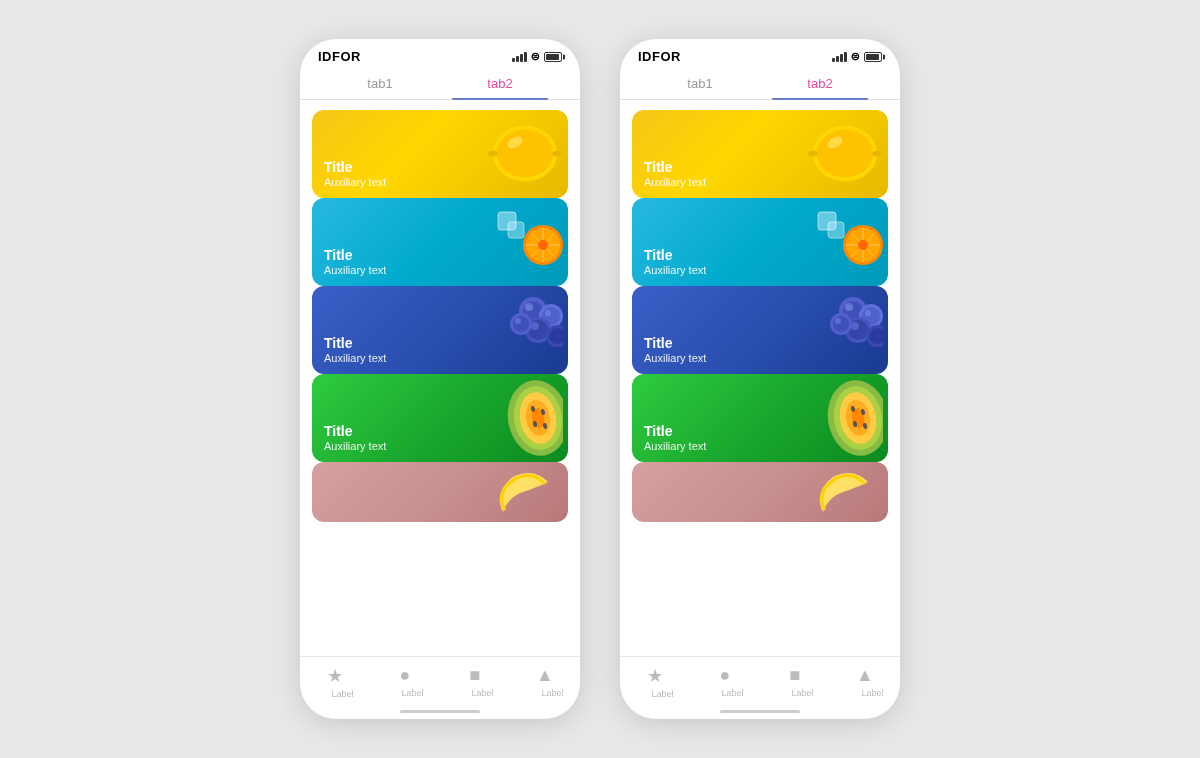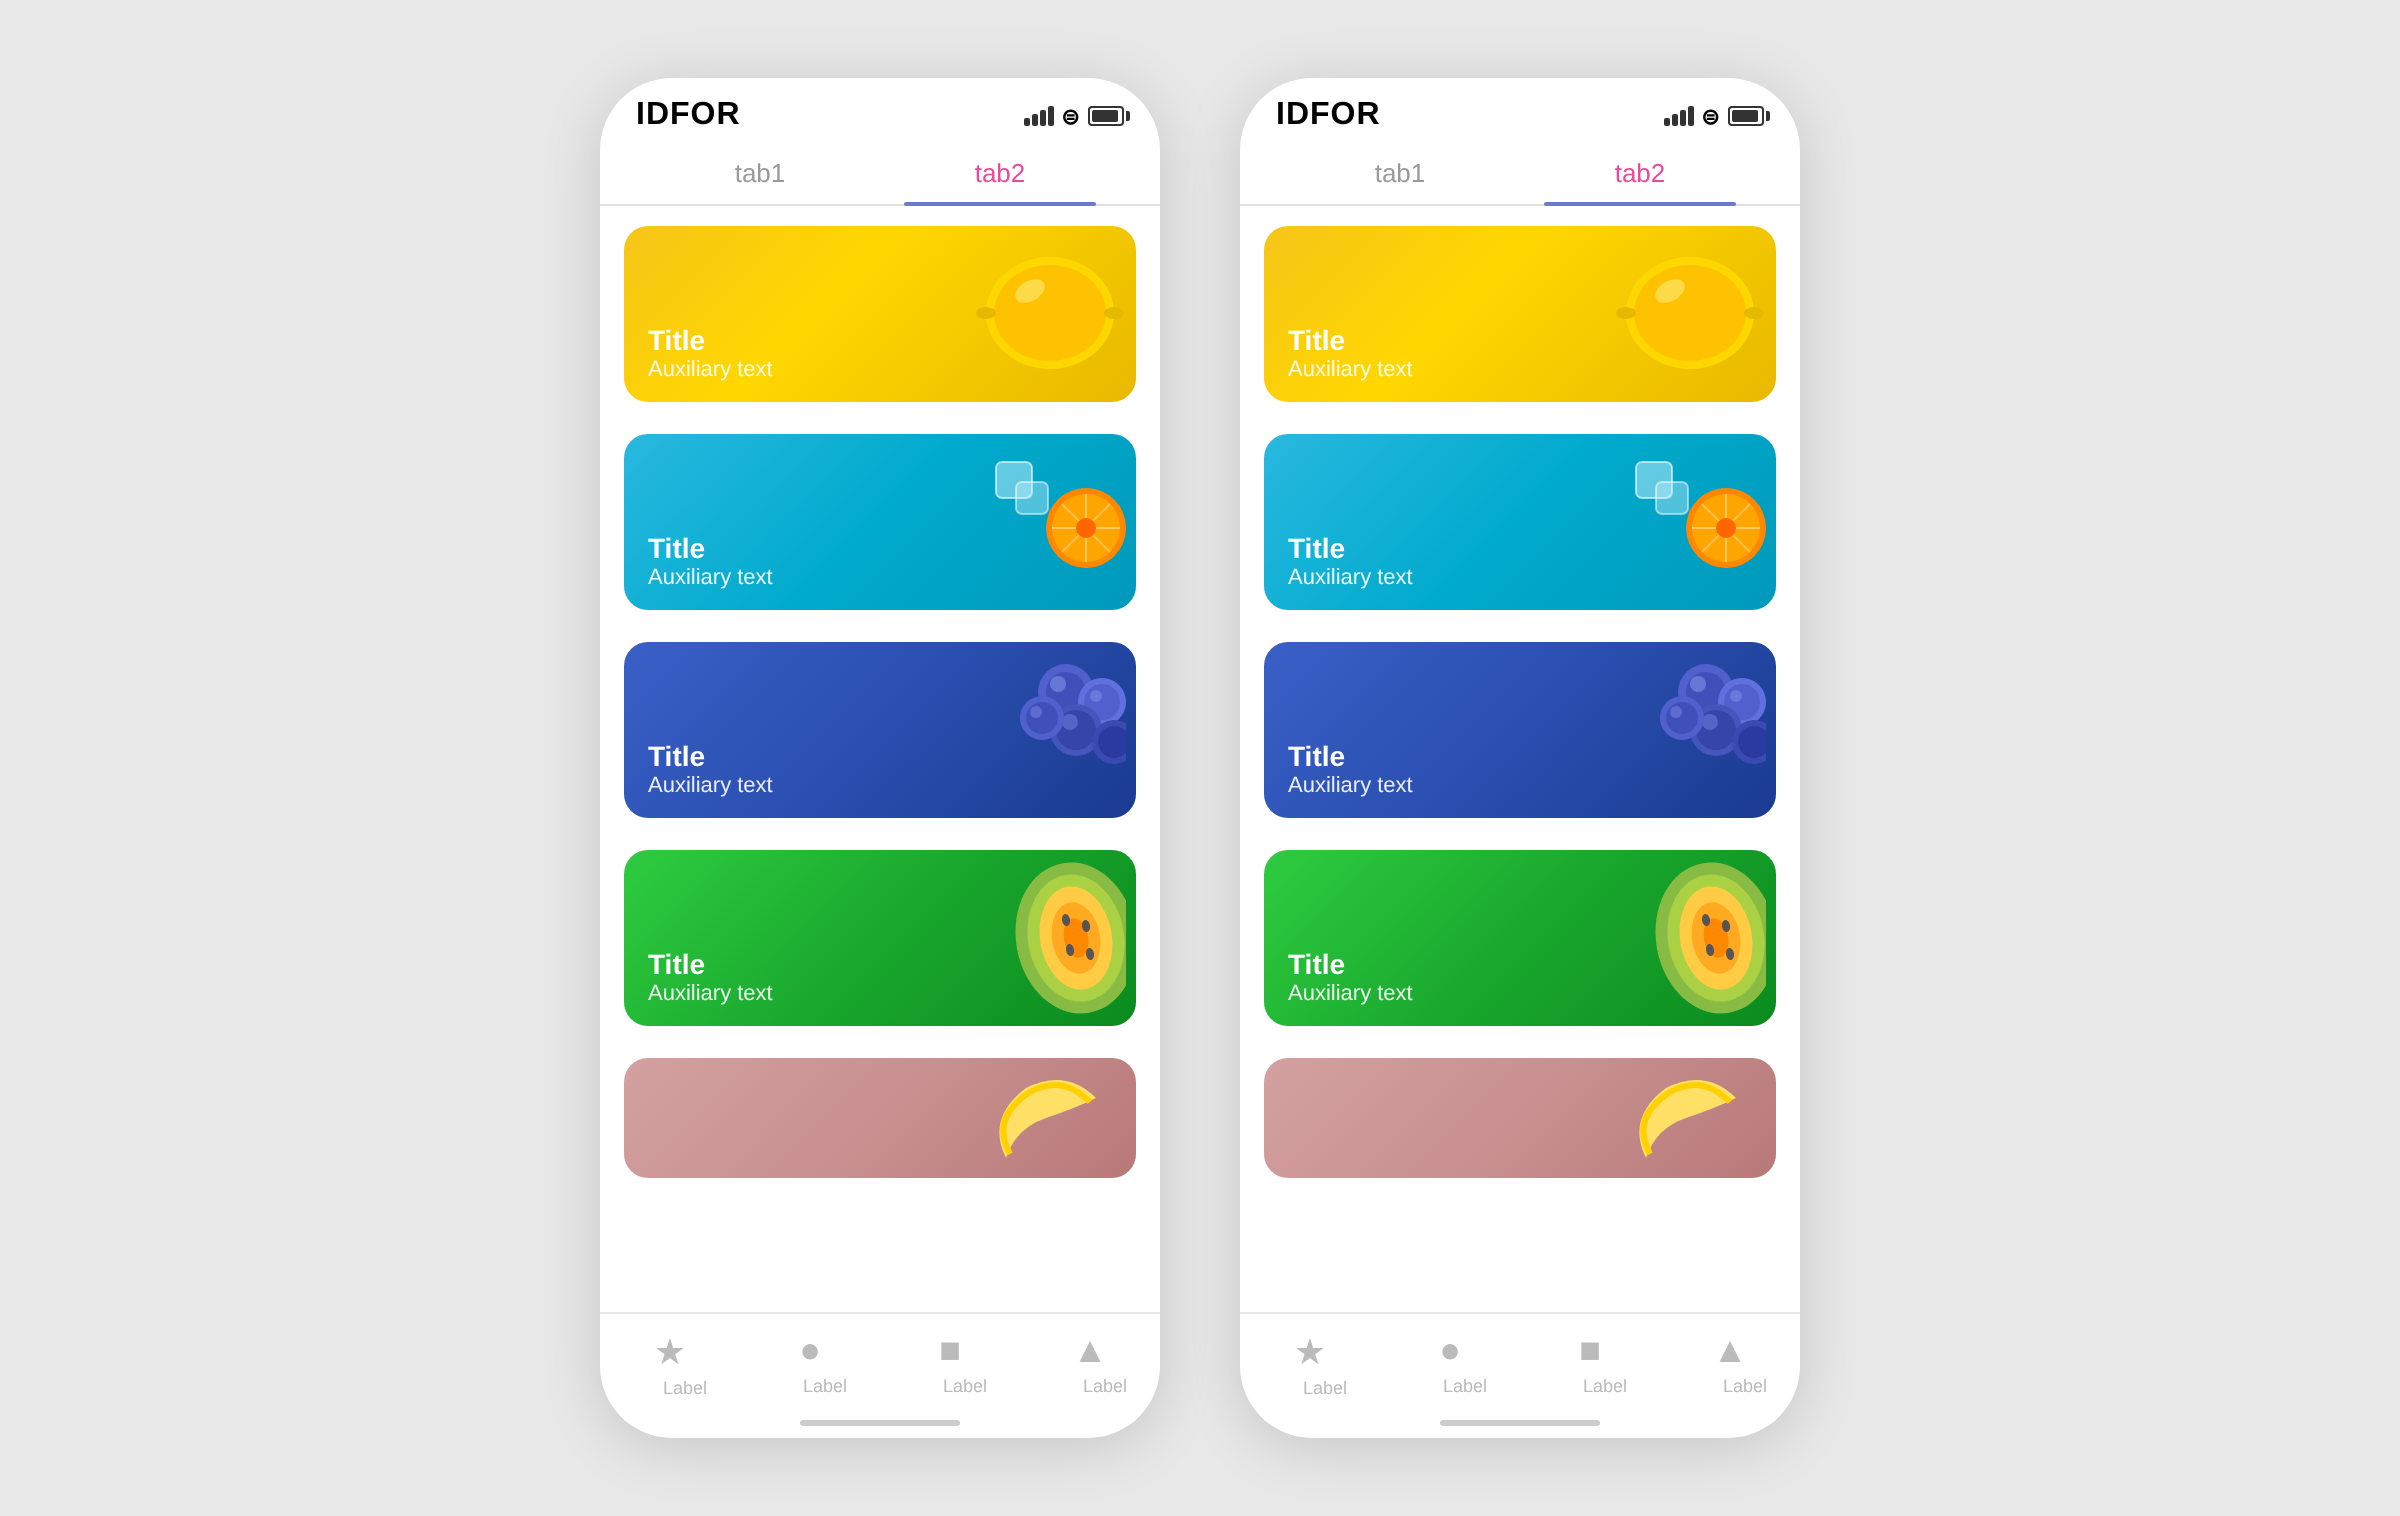--- a/index.html
+++ b/index.html
@@ -31,21 +31,21 @@
     
     .status-bar {
       display: flex;
       justify-content: space-between;
       align-items: center;
       padding: 10px 18px 4px;
       font-size: 11px;
       font-weight: 600;
     }
     .status-brand {
-      font-size: 16px;
+      font-size: 13px;
       font-weight: 700;
       letter-spacing: 0.5px;
     }
     .status-icons {
       display: flex;
       align-items: center;
       gap: 4px;
     }
     .signal-bar {
       display: flex;
@@ -113,21 +113,21 @@
       height: 2px;
       background: #6b7bcc;
       border-radius: 1px;
     }
     
     .scroll-area {
       flex: 1;
       overflow: hidden;
       display: flex;
       flex-direction: column;
-      gap: 16px;
+      gap: 0;
       padding: 10px 12px;
     }
     
     .card {
       border-radius: 12px;
       overflow: hidden;
       position: relative;
       height: 88px;
       flex-shrink: 0;
     }

